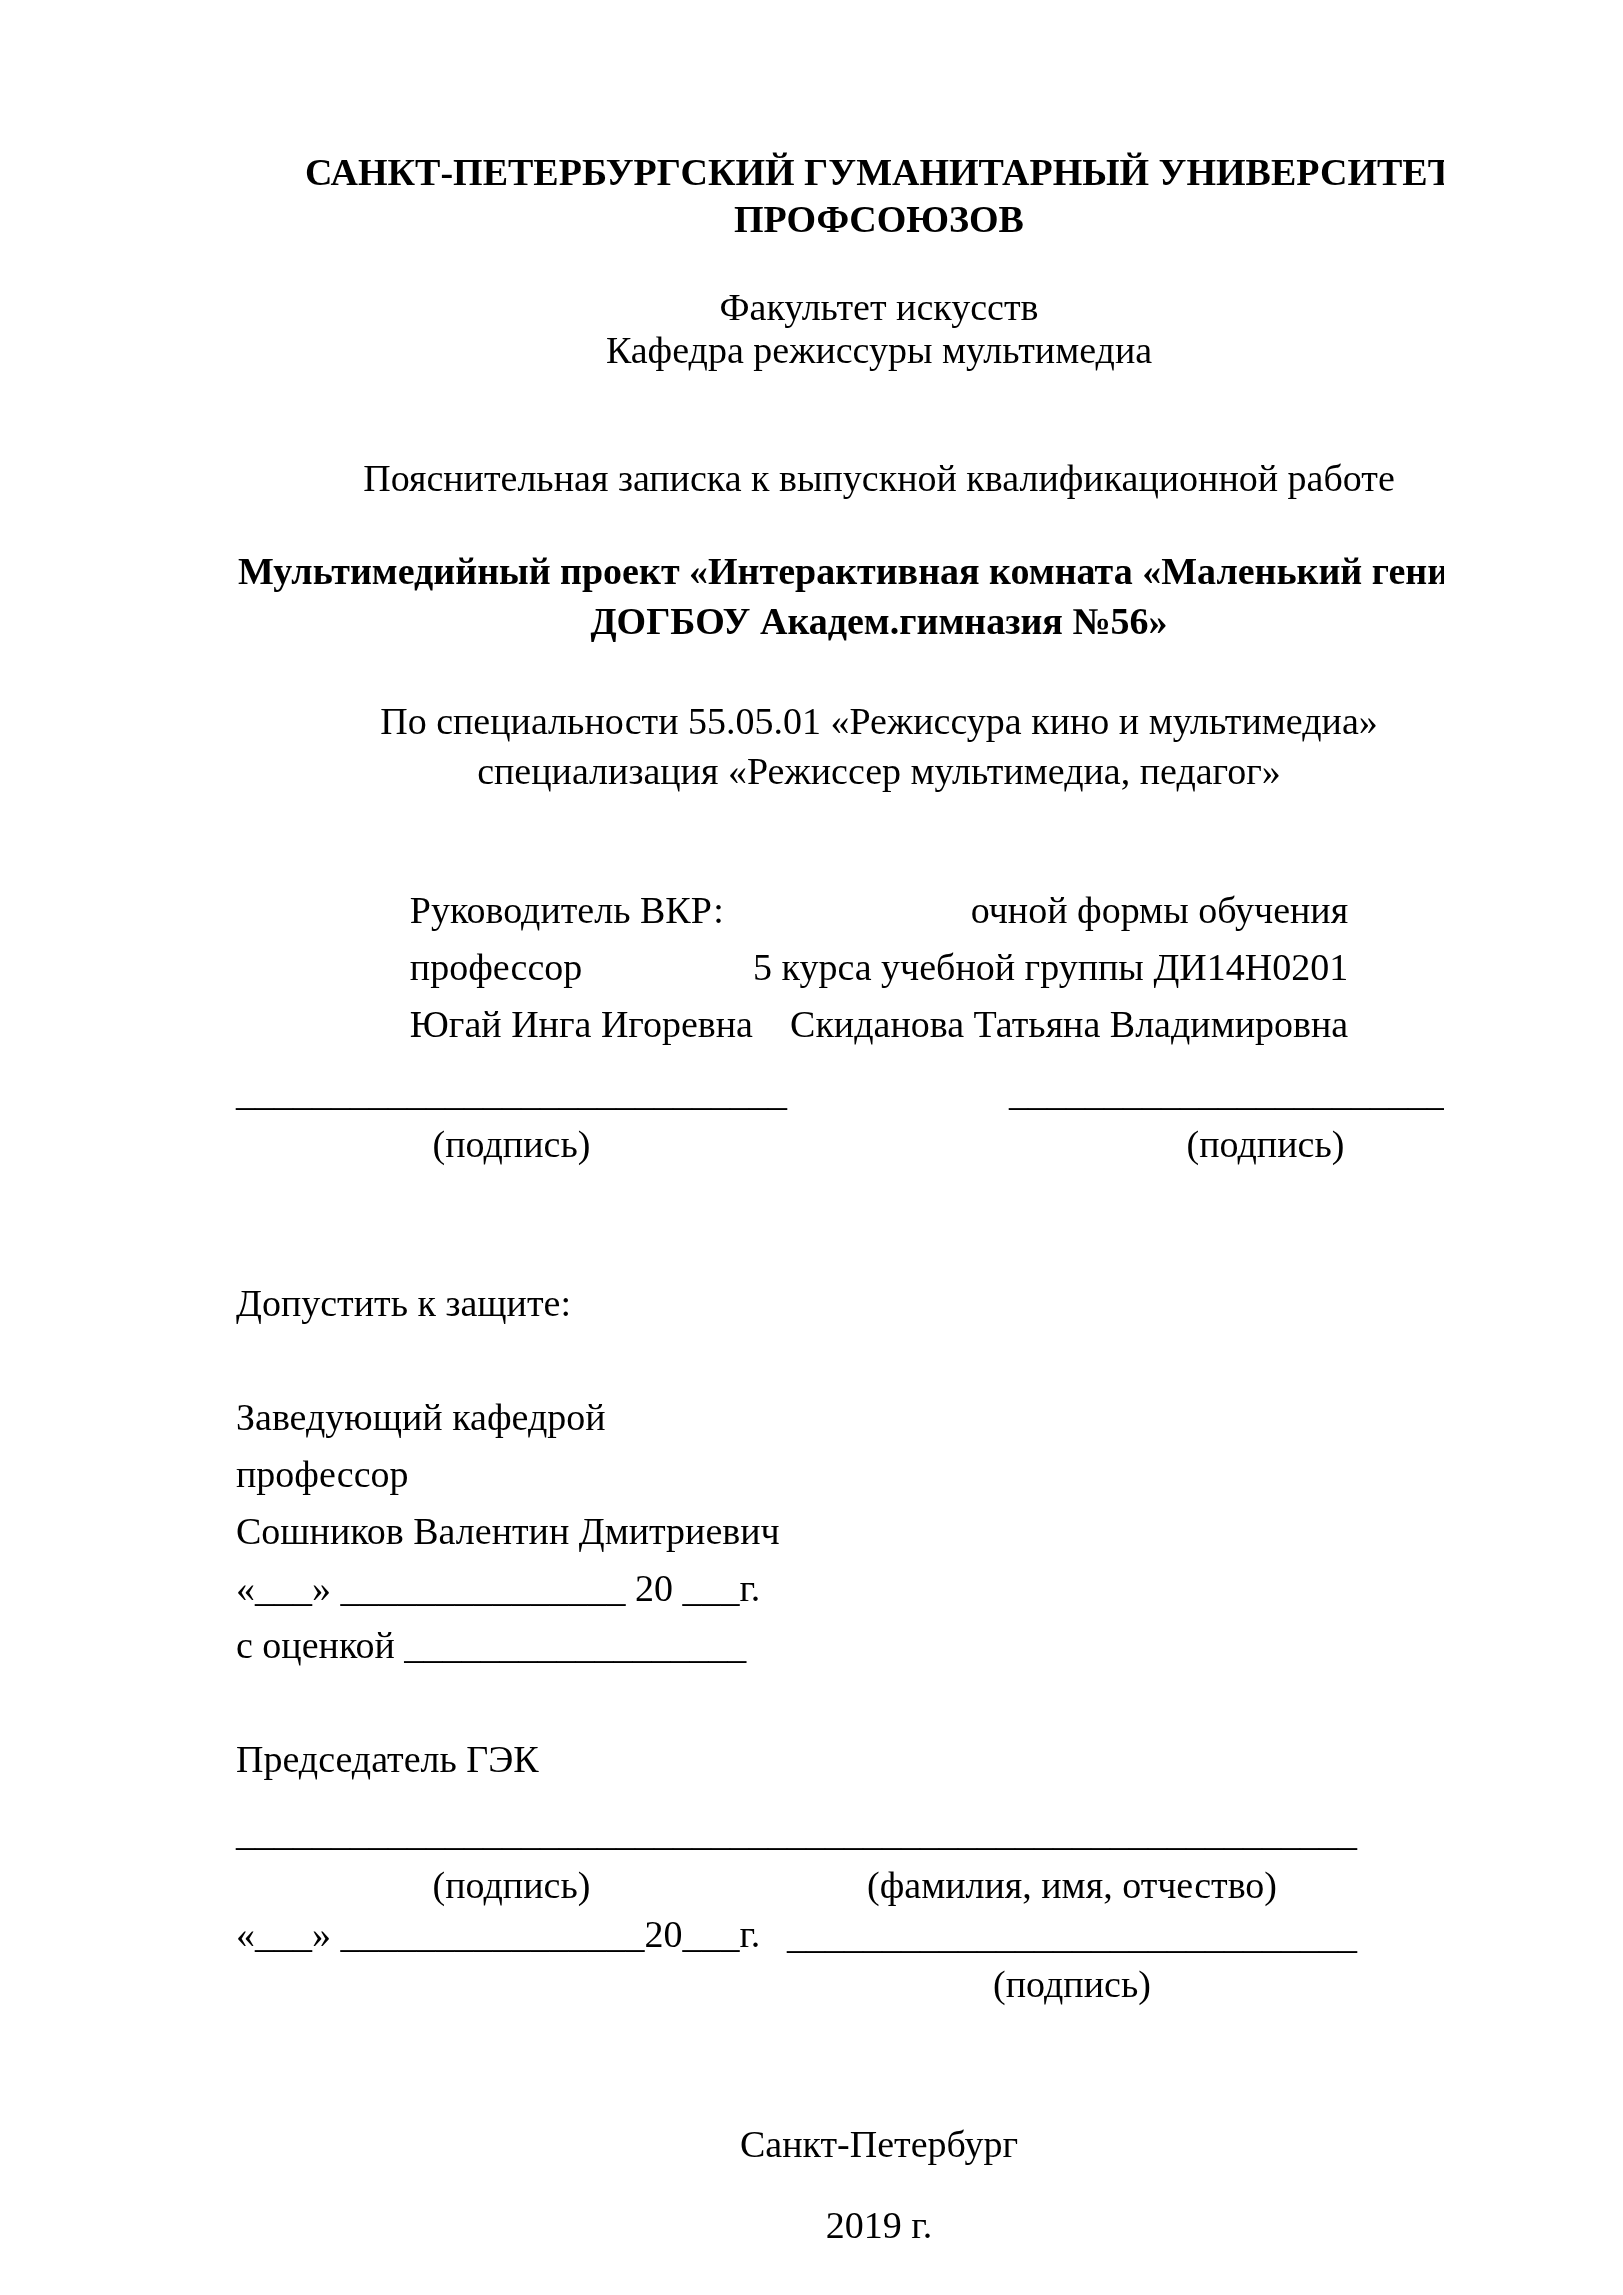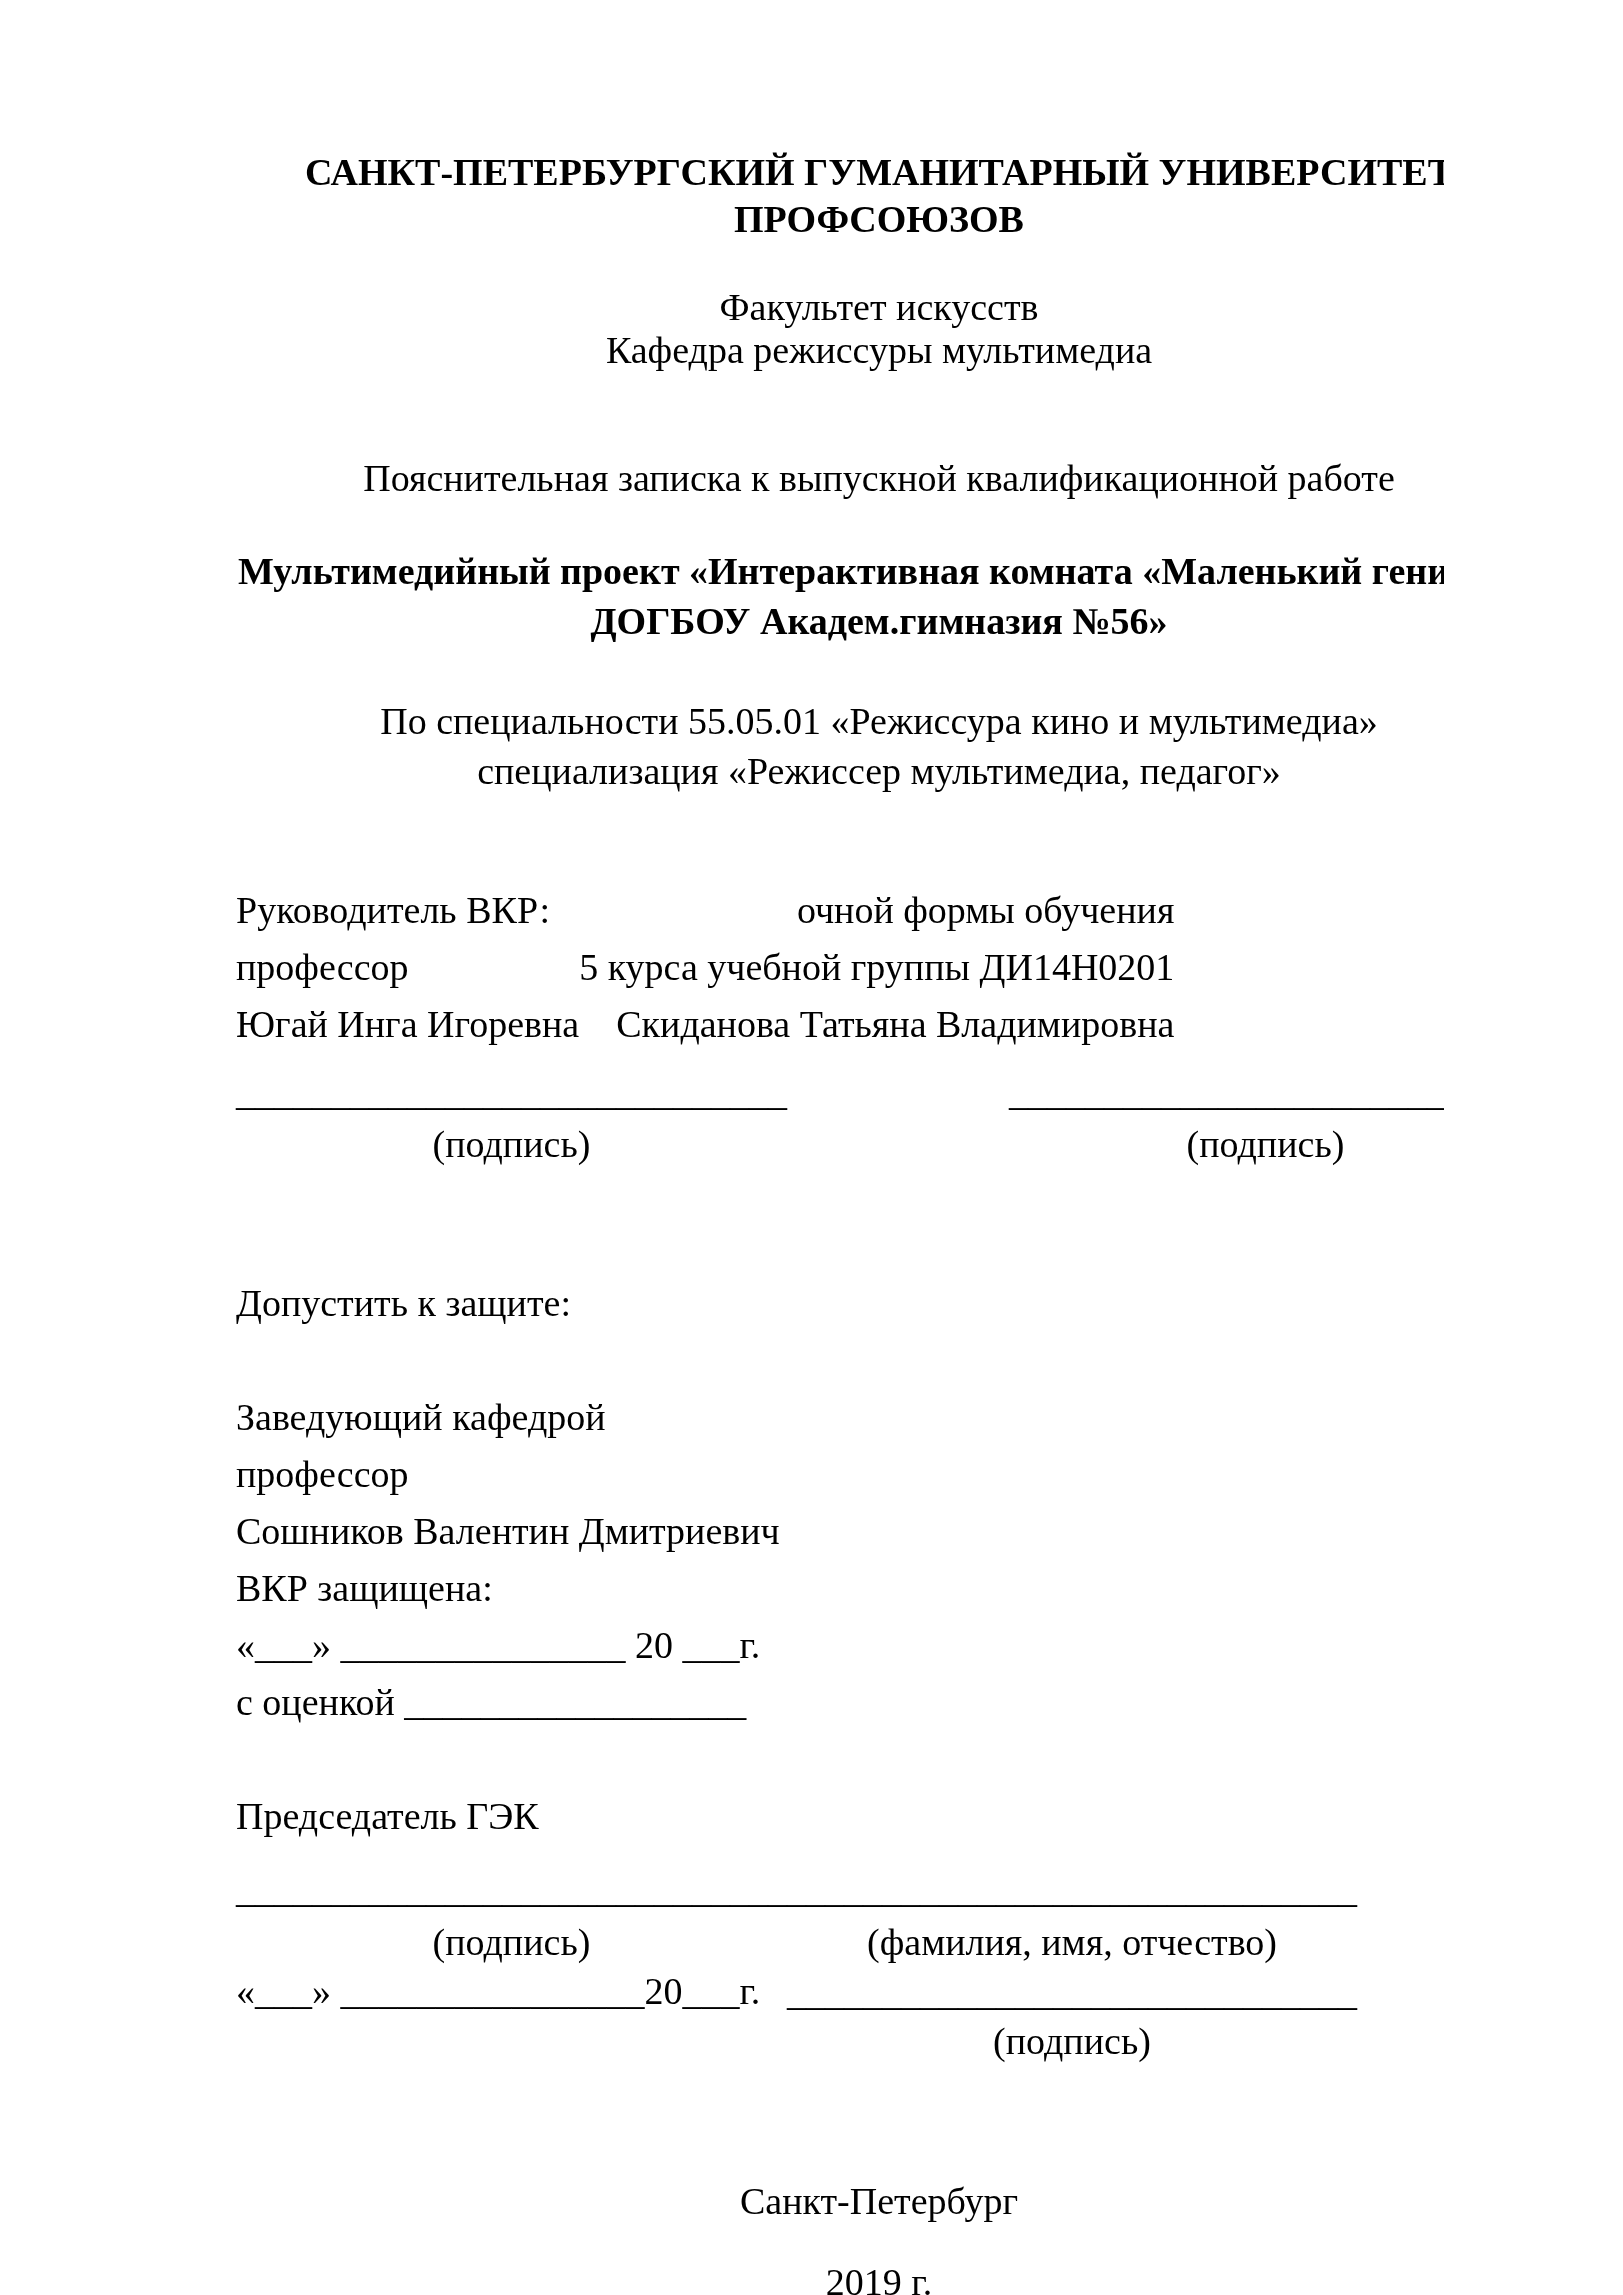--- a/index.html
+++ b/index.html
@@ -50,21 +50,21 @@
   }
   .specialty-block {
     margin-top: 50px;
     line-height: 50px;
     text-align: center;
   }
 
   .row1 {
     margin-top: 86px;
     display: flex;
-    justify-content: flex-start;
+    justify-content: center;
     line-height: 57px;
   }
   .row1 .col-left  { text-align: left; }
   .row1 .col-right { text-align: right; }
 
   .sigrow1 {
     margin-top: 11px;
     display: flex;
     justify-content: space-between;
   }
@@ -157,21 +157,20 @@
 
     <div class="row2">
       <div class="col-left">
         <div>Допустить к защите:</div>
         <div class="spacer72"></div>
         <div>Заведующий кафедрой</div>
         <div>профессор</div>
         <div>Сошников Валентин Дмитриевич</div>
       </div>
       <div class="col-right">
-        <div>ВКР защищена:</div>
         <div>«___» _______________ 20 ___г.</div>
         <div>с оценкой __________________</div>
         <div class="spacer72"></div>
         <div>Председатель ГЭК</div>
       </div>
     </div>
 
     <div class="row3">
       <div class="cell-left">
         <div class="sig-line">_____________________________</div>

